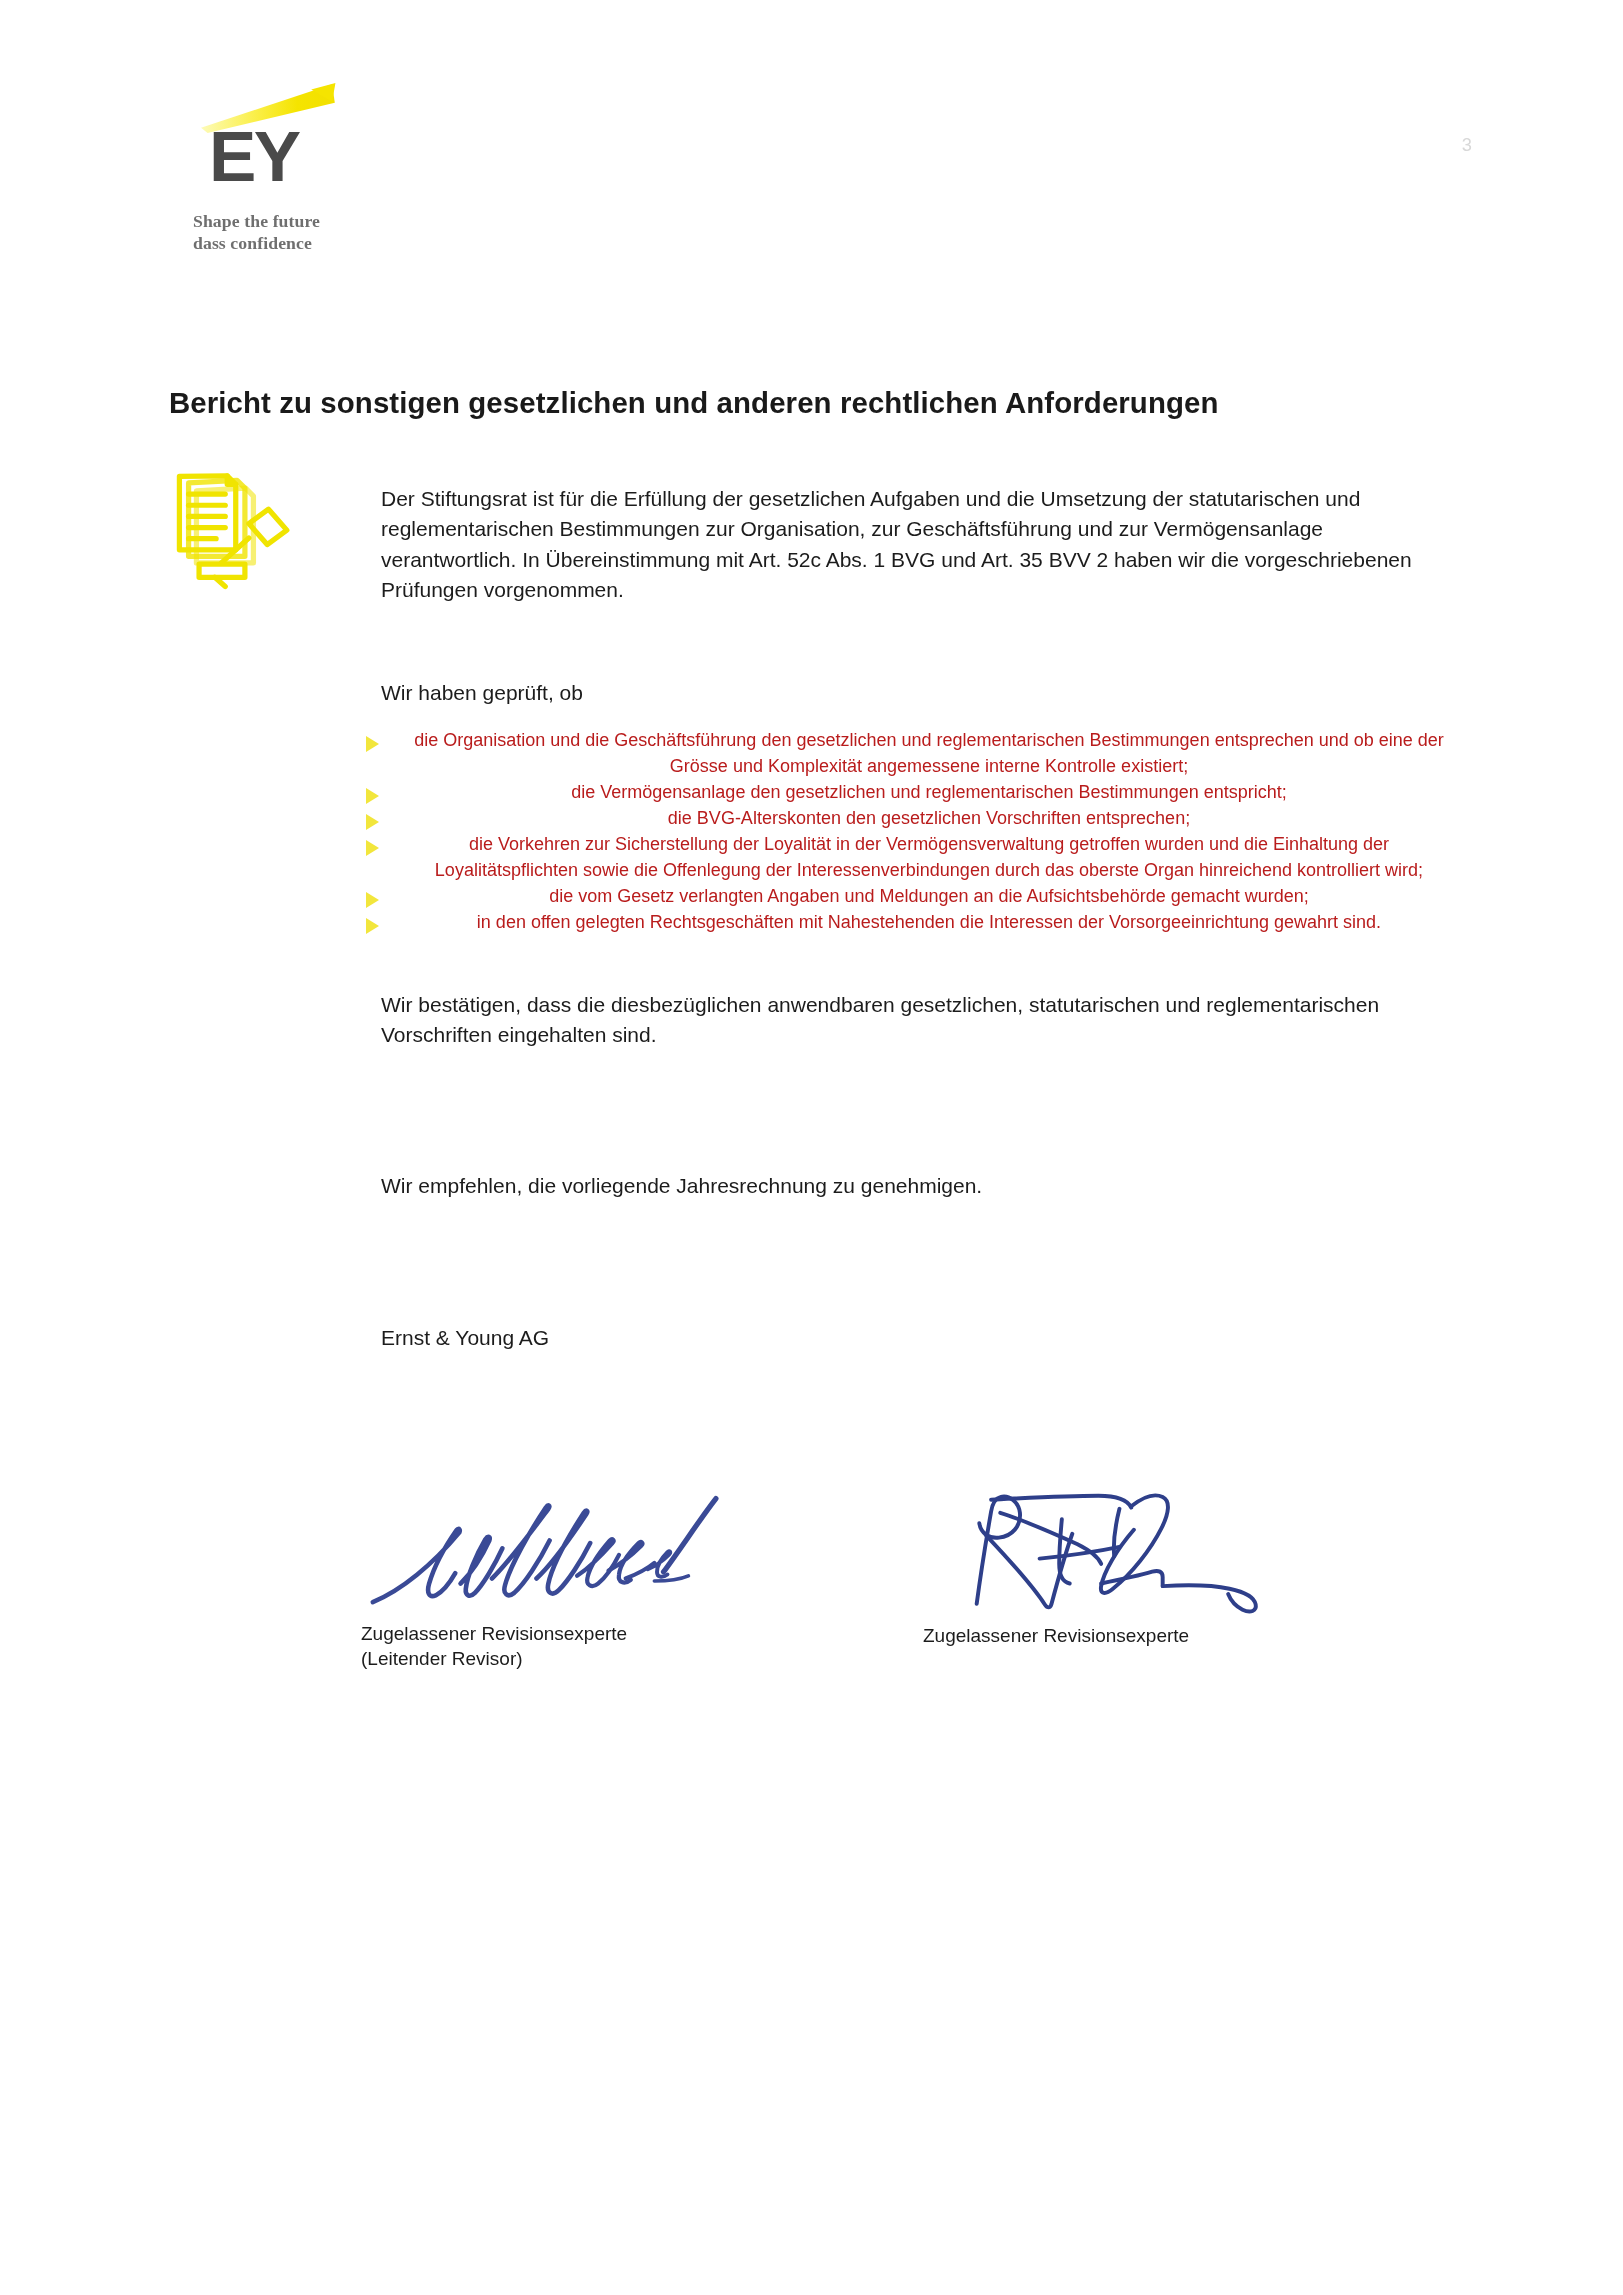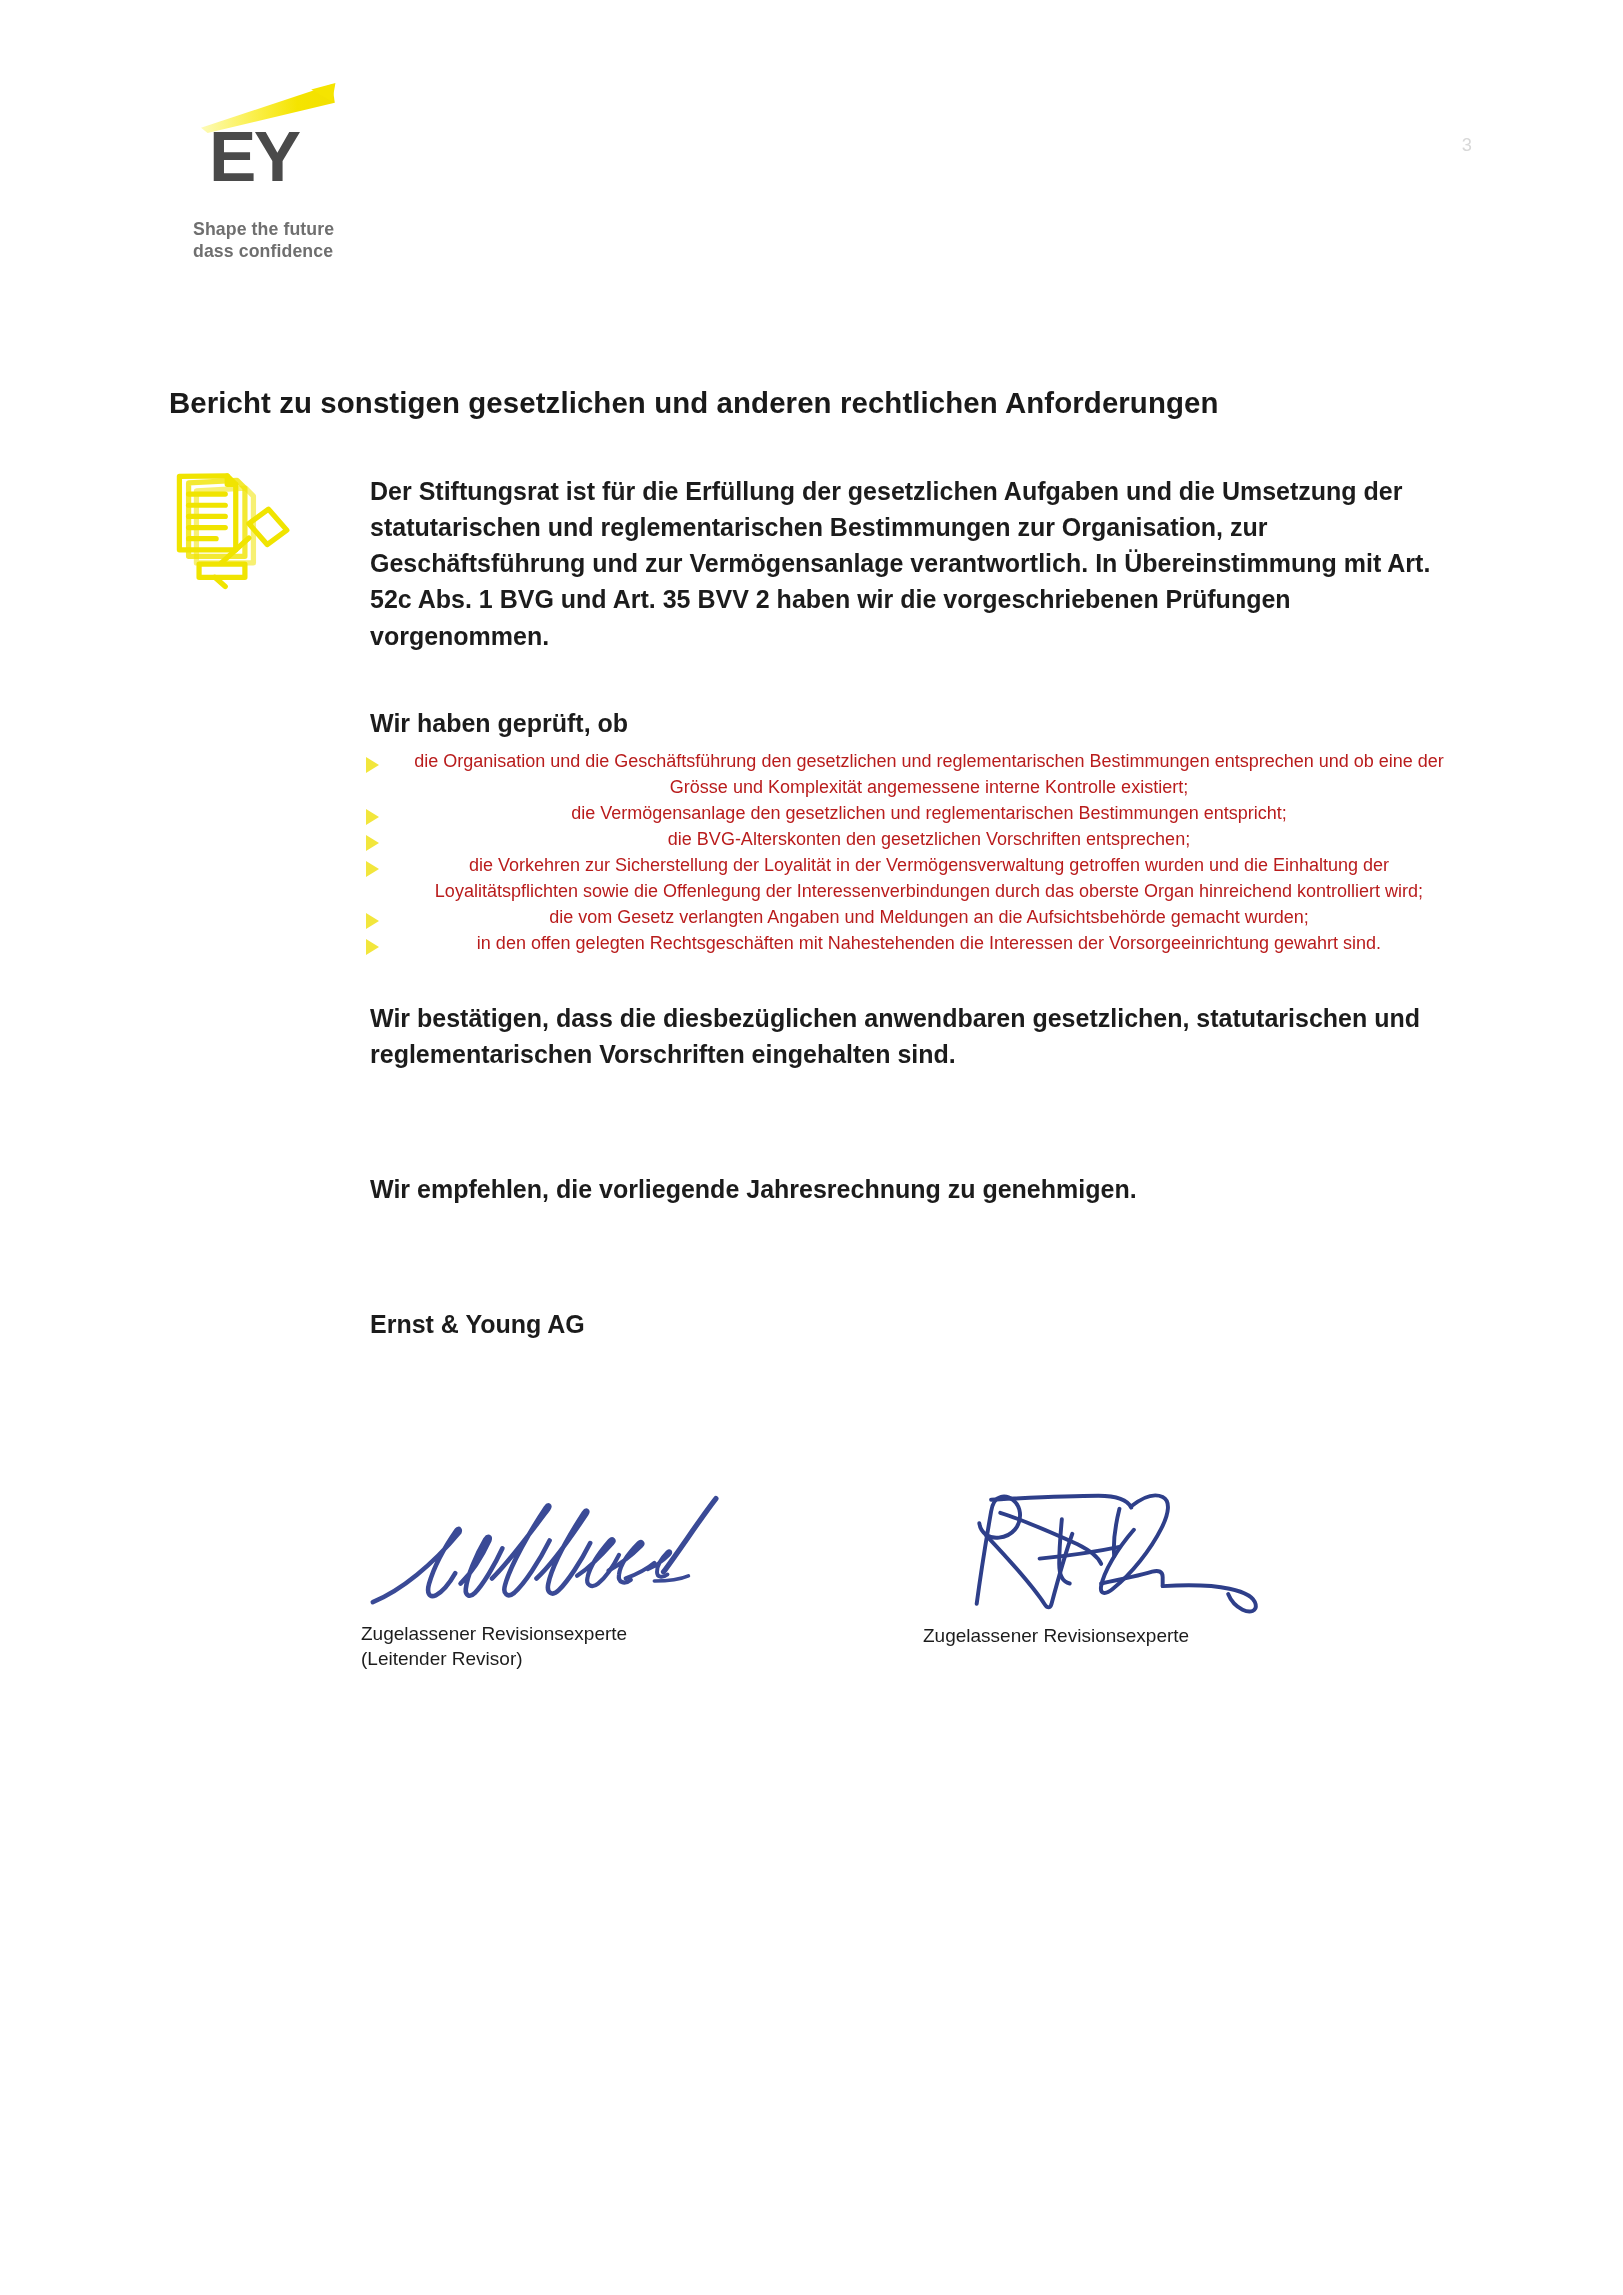--- a/index.html
+++ b/index.html
@@ -44,22 +44,22 @@
     top: 42px;
     font-family: "Liberation Sans", sans-serif;
     font-weight: bold;
     font-size: 71px;
     letter-spacing: -2.6px;
     color: #4a4a4a;
     line-height: 1;
     margin-left: 16px;
   }
   #logo-tagline {
-    margin-top: 22px;
-    font-family: Liberation Sans, sans-serif;
+    margin-top: 14px;
+    font-family: Liberation Serif, serif;
     font-weight: bold;
     font-size: 17.7px;
     line-height: 1.22;
     color: #6f6f6f;
     letter-spacing: 0.1px;
   }
 
   
   #page-number {
     position: absolute;
@@ -92,25 +92,24 @@
   }
 
   
   #body-col {
     position: absolute;
     left: 363px;
     top: 466px;
     width: 1083px;
   }
   .para {
-    font-size: 25px;
+    font-size: 21px;
     line-height: 1.445;
     color: #1c1c1c;
-    margin: 7px;
-    font-weight: bold;
+    margin: 18px;
   }
   .spacer-md { height: 37px; }
   .spacer-xl { height: 85px; }
 
   ul.checks {
     list-style: none;
     margin: 0;
     padding: 0;
   }
   ul.checks li {

